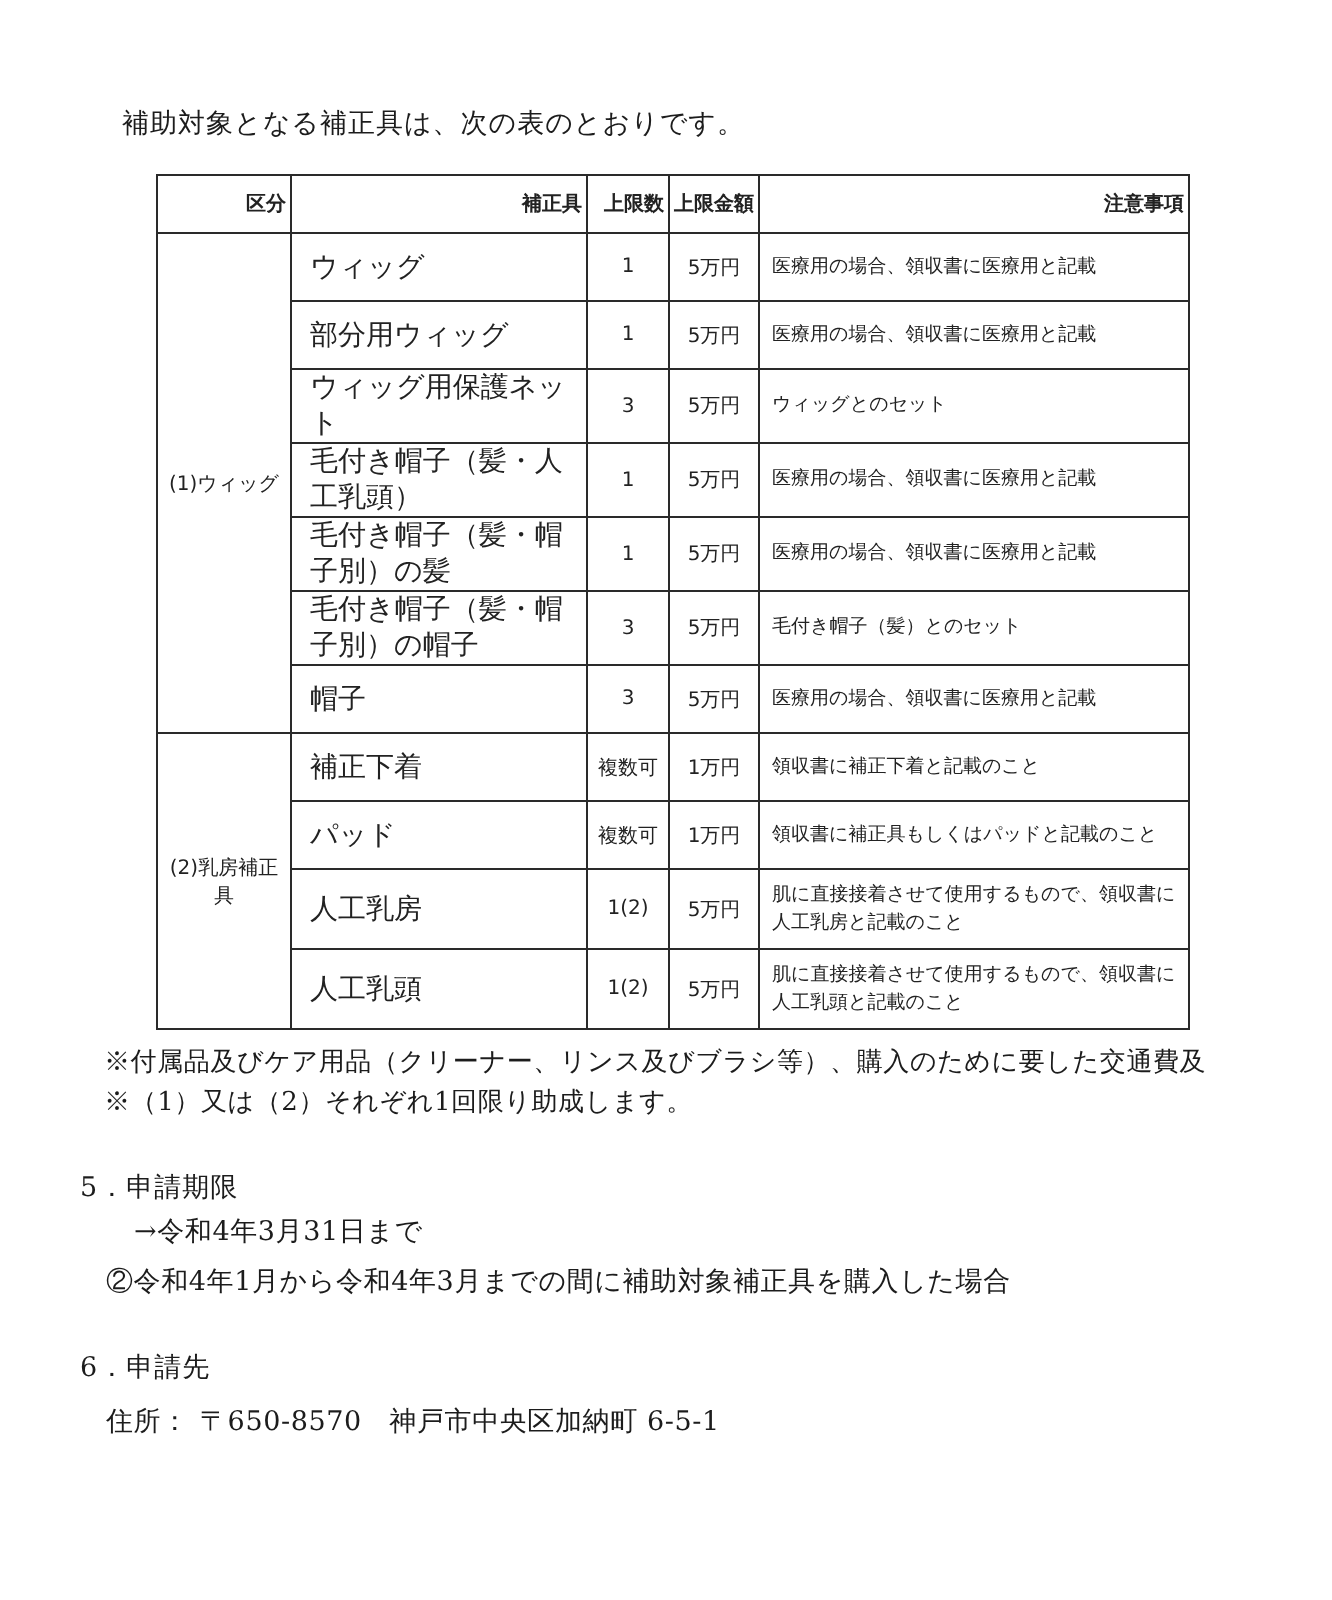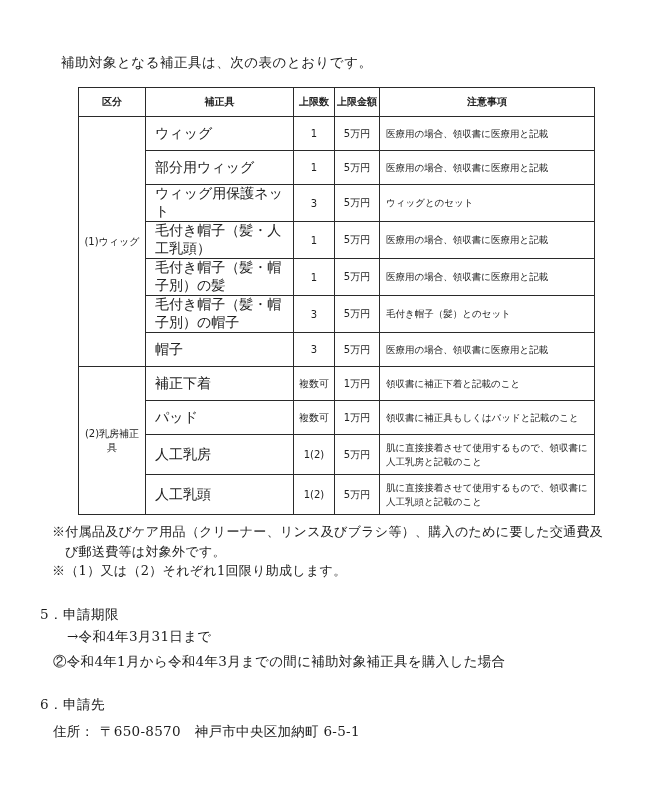--- a/index.html
+++ b/index.html
@@ -20,21 +20,21 @@
     margin:15px 0 0 38px;
     font-family:"DejaVu Sans","Liberation Sans",sans-serif;
     border:1.5px solid #2a2a2a;
   }
   table.subsidy th, table.subsidy td{
     border:1px solid #2a2a2a;
     vertical-align:middle;
     color:#222;
   }
   table.subsidy th{
-    font-size:10px;font-weight:600;text-align:center;height:28px;padding:0 2px;
+    font-size:10px;font-weight:600;text-align:right;height:28px;padding:0 2px;
   }
   td.group{font-size:10px;text-align:center;padding:0 2px;}
   td.item{font-size:14px;text-align:left;padding:0 4px 0 9px;}
   td.num{font-size:10px;text-align:center;padding:0 2px;}
   td.note{font-size:9.5px;text-align:left;padding:2px 4px 2px 6px;line-height:1.4;}
   tr.single td{height:29px;}
   tr.dbl td{height:35px;}
 
   .notes{margin:7px 0 0 12px;font-size:13px;line-height:19.5px;letter-spacing:0.3px;}
   .note-cont{margin-left:13px;}
@@ -139,21 +139,20 @@
           <td class="item">人工乳頭</td>
           <td class="num">1(2)</td>
           <td class="num">5万円</td>
           <td class="note">肌に直接接着させて使用するもので、領収書に人工乳頭と記載のこと</td>
         </tr>
       </tbody>
     </table>
 
     <div class="notes">
       <div>※付属品及びケア用品（クリーナー、リンス及びブラシ等）、購入のために要した交通費及</div>
-      <div class="note-cont">び郵送費等は対象外です。</div>
       <div>※（1）又は（2）それぞれ1回限り助成します。</div>
     </div>
   </div>
 
   <div class="sec5">
     <div class="sec-heading">5．申請期限</div>
     <div class="deadline-line">→令和4年3月31日まで</div>
     <div class="case-line">②令和4年1月から令和4年3月までの間に補助対象補正具を購入した場合</div>
   </div>
 

